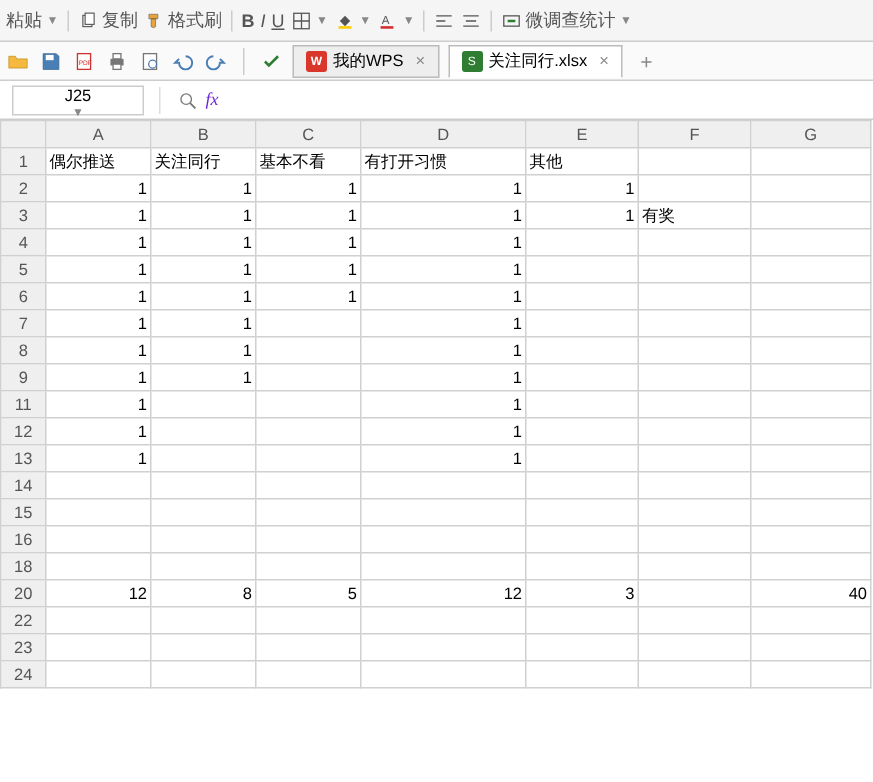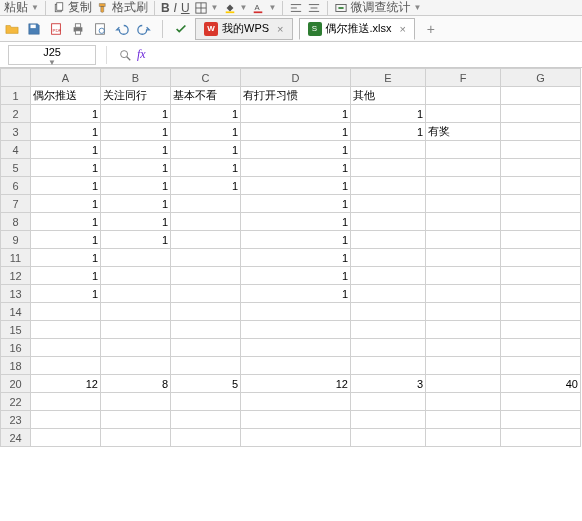--- a/index.html
+++ b/index.html
@@ -1,18 +1,18 @@
 <!DOCTYPE html>
 <html><head>
 <meta charset="utf-8">
 <style>
 * { margin: 0; padding: 0; box-sizing: border-box; font-family: "Microsoft YaHei", Arial, sans-serif; }
 body { background: #fff; font-size: 12px; overflow: hidden; width: 582px; height: 521px; }
 
-.toolbar1 { height: 16px; display: flex; align-items: center; gap: 4px; padding: 0 4px; border-bottom: 1px solid #ccc; background: #f5f5f5; color: #555; overflow: hidden; }
+.toolbar1 { height: 28px; display: flex; align-items: center; gap: 4px; padding: 0 4px; border-bottom: 1px solid #ccc; background: #f5f5f5; color: #555; overflow: hidden; }
 .toolbar1 .seg { display: flex; align-items: center; gap: 2px; white-space: nowrap; }
 .toolbar1 .sep { width: 1px; height: 14px; background: #ccc; margin: 0 2px; }
 .tb-icon { width: 14px; height: 14px; display: inline-flex; align-items: center; justify-content: center; }
 .dd { font-size: 8px; color: #888; margin-left: 1px; }
 
 .toolbar2 { height: 26px; display: flex; align-items: center; gap: 6px; padding: 0 4px; border-bottom: 1px solid #ccc; background: #fafafa; }
 .qicon { width: 16px; height: 16px; display: inline-flex; align-items: center; justify-content: center; cursor: pointer; }
 
 .tab { display: flex; align-items: center; height: 22px; padding: 0 8px; border: 1px solid #bbb; background: #fff; gap: 4px; font-size: 11px; }
 .tab.active { background: #fff; border-bottom: 1px solid #fff; }
@@ -188,21 +188,21 @@
       </svg>
     </span>
 
   <div class="tab inactive">
     <span class="wps-logo">W</span>
     <span>我的WPS</span>
     <span class="tab-close">×</span>
   </div>
   <div class="tab active">
     <span class="xls-icon">S</span>
-    <span>偶尔推送.xlsx</span>
+    <span>关注同行.xlsx</span>
     <span class="tab-close">×</span>
   </div>
   <span class="tab-add">+</span>
 </div>
 
 <div class="fbar">
   <div class="namebox">
     <span>J25</span>
     <span class="arrow">▼</span>
   </div>

